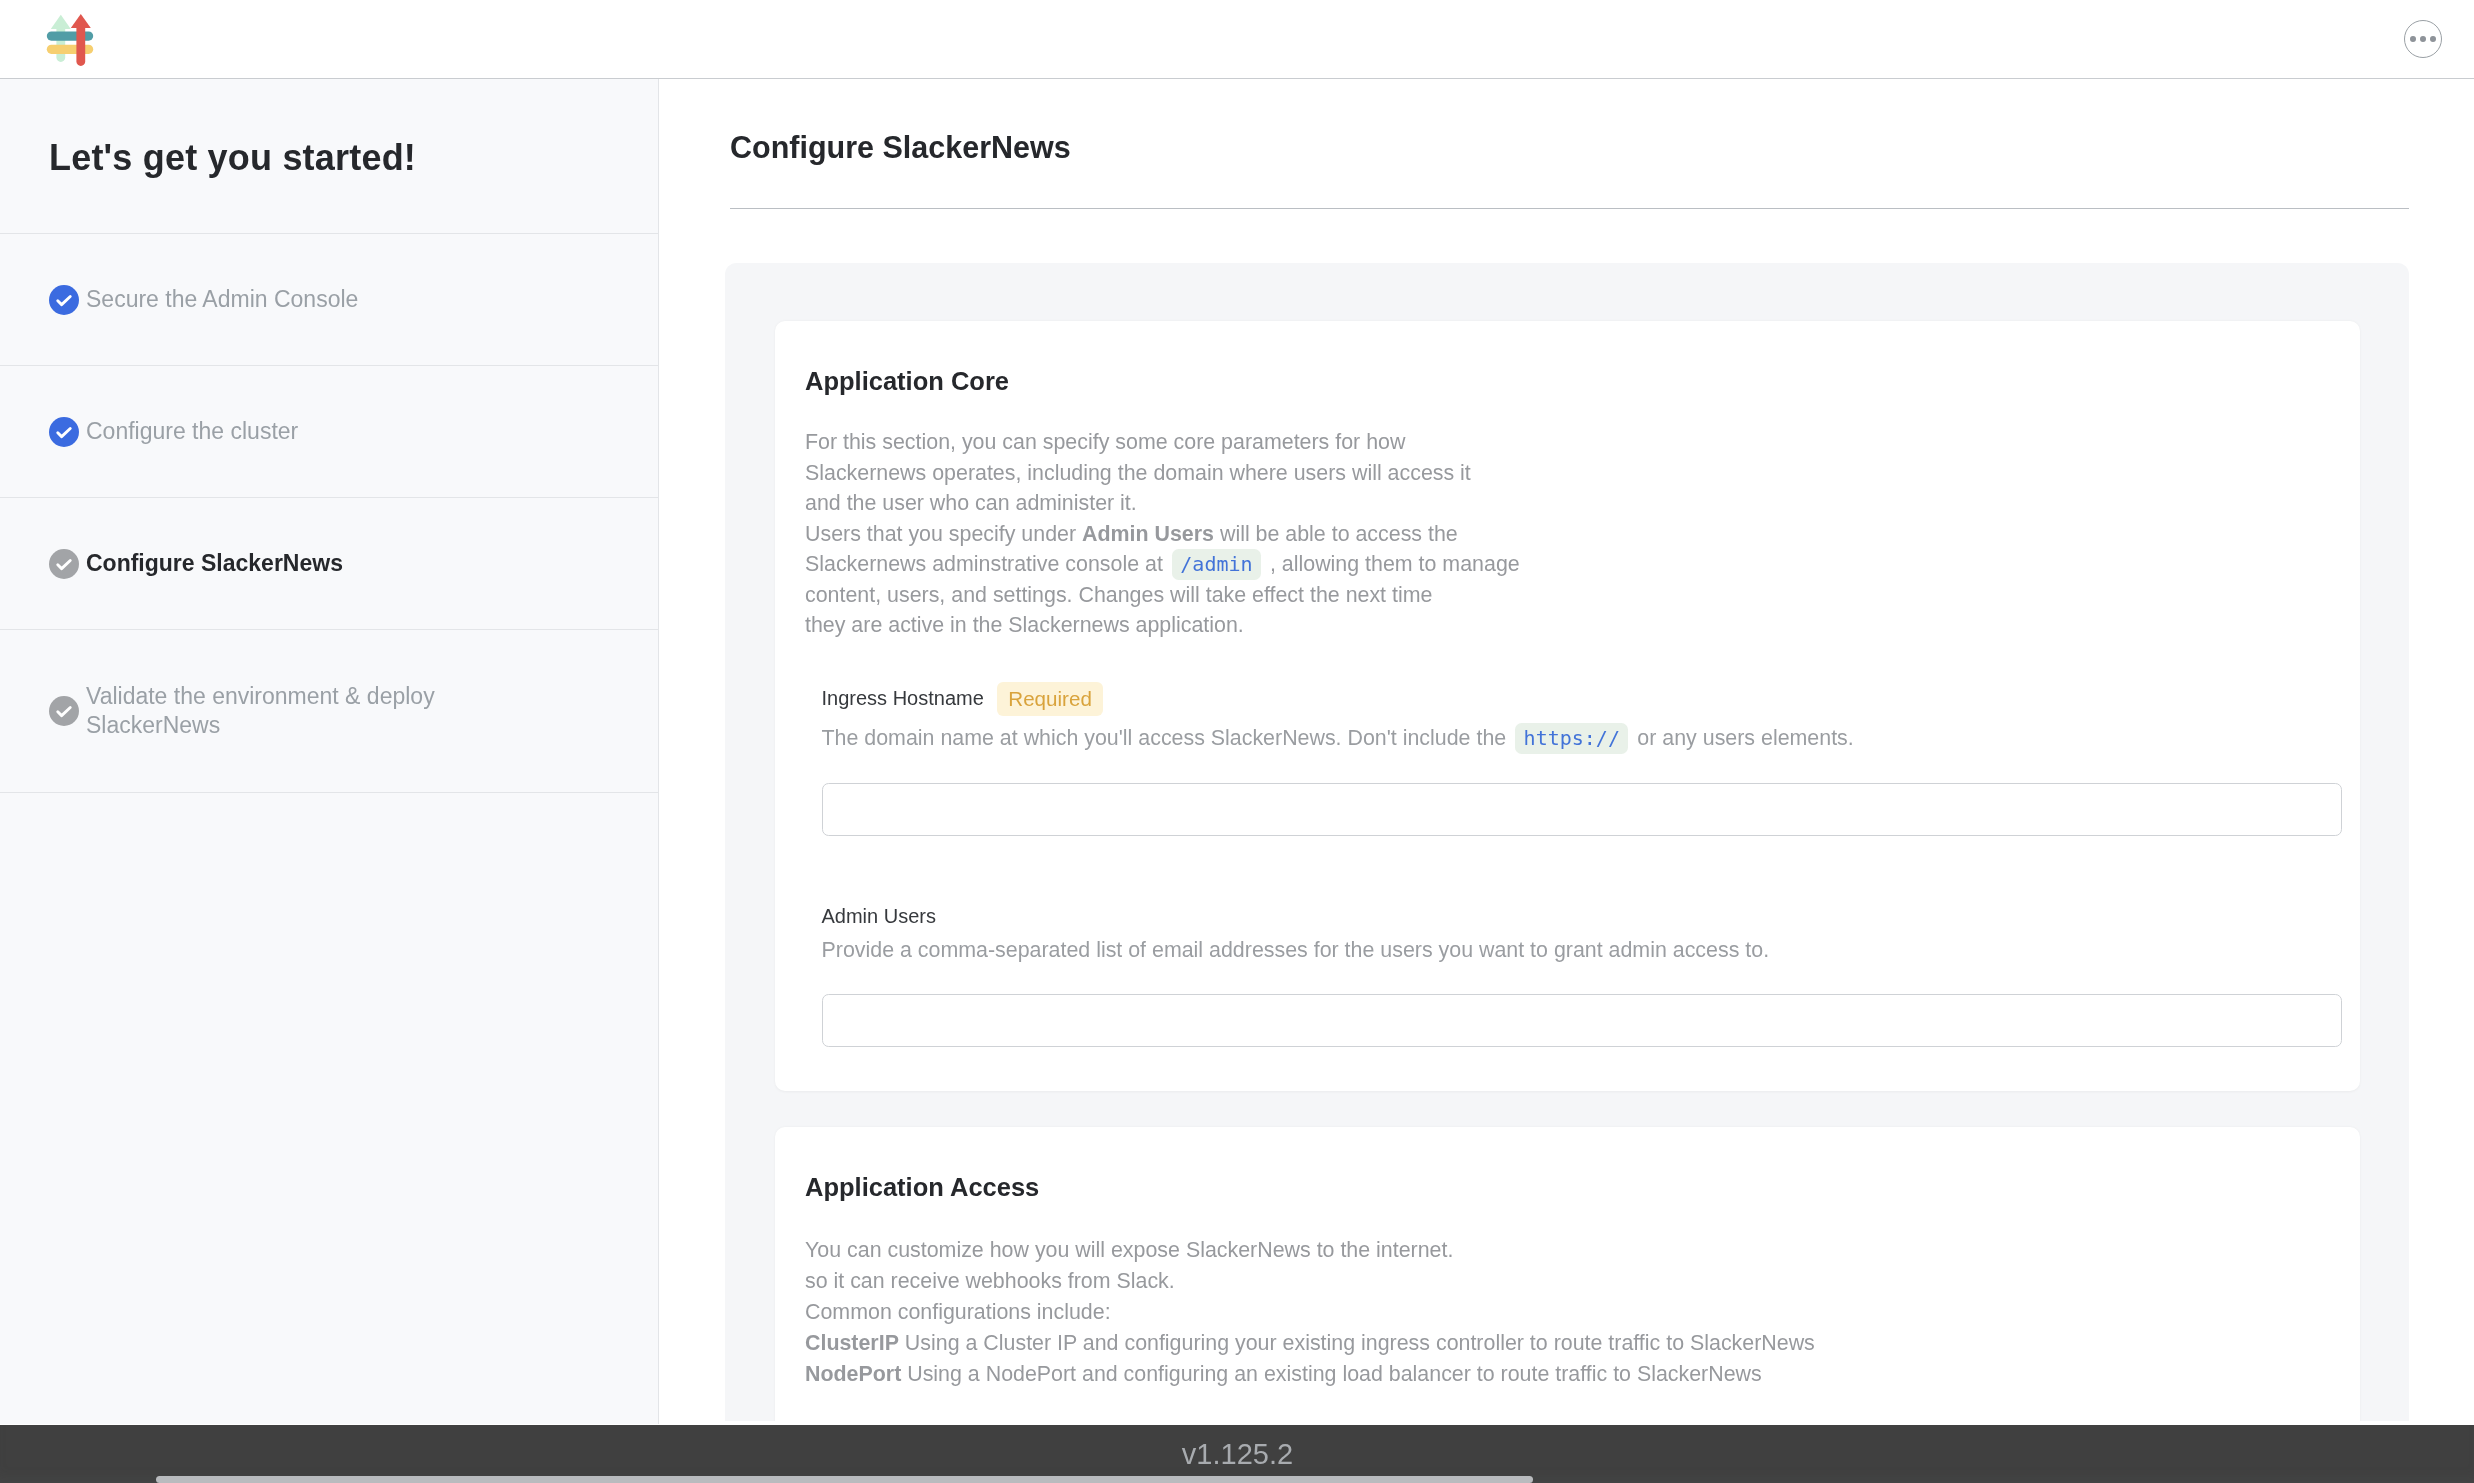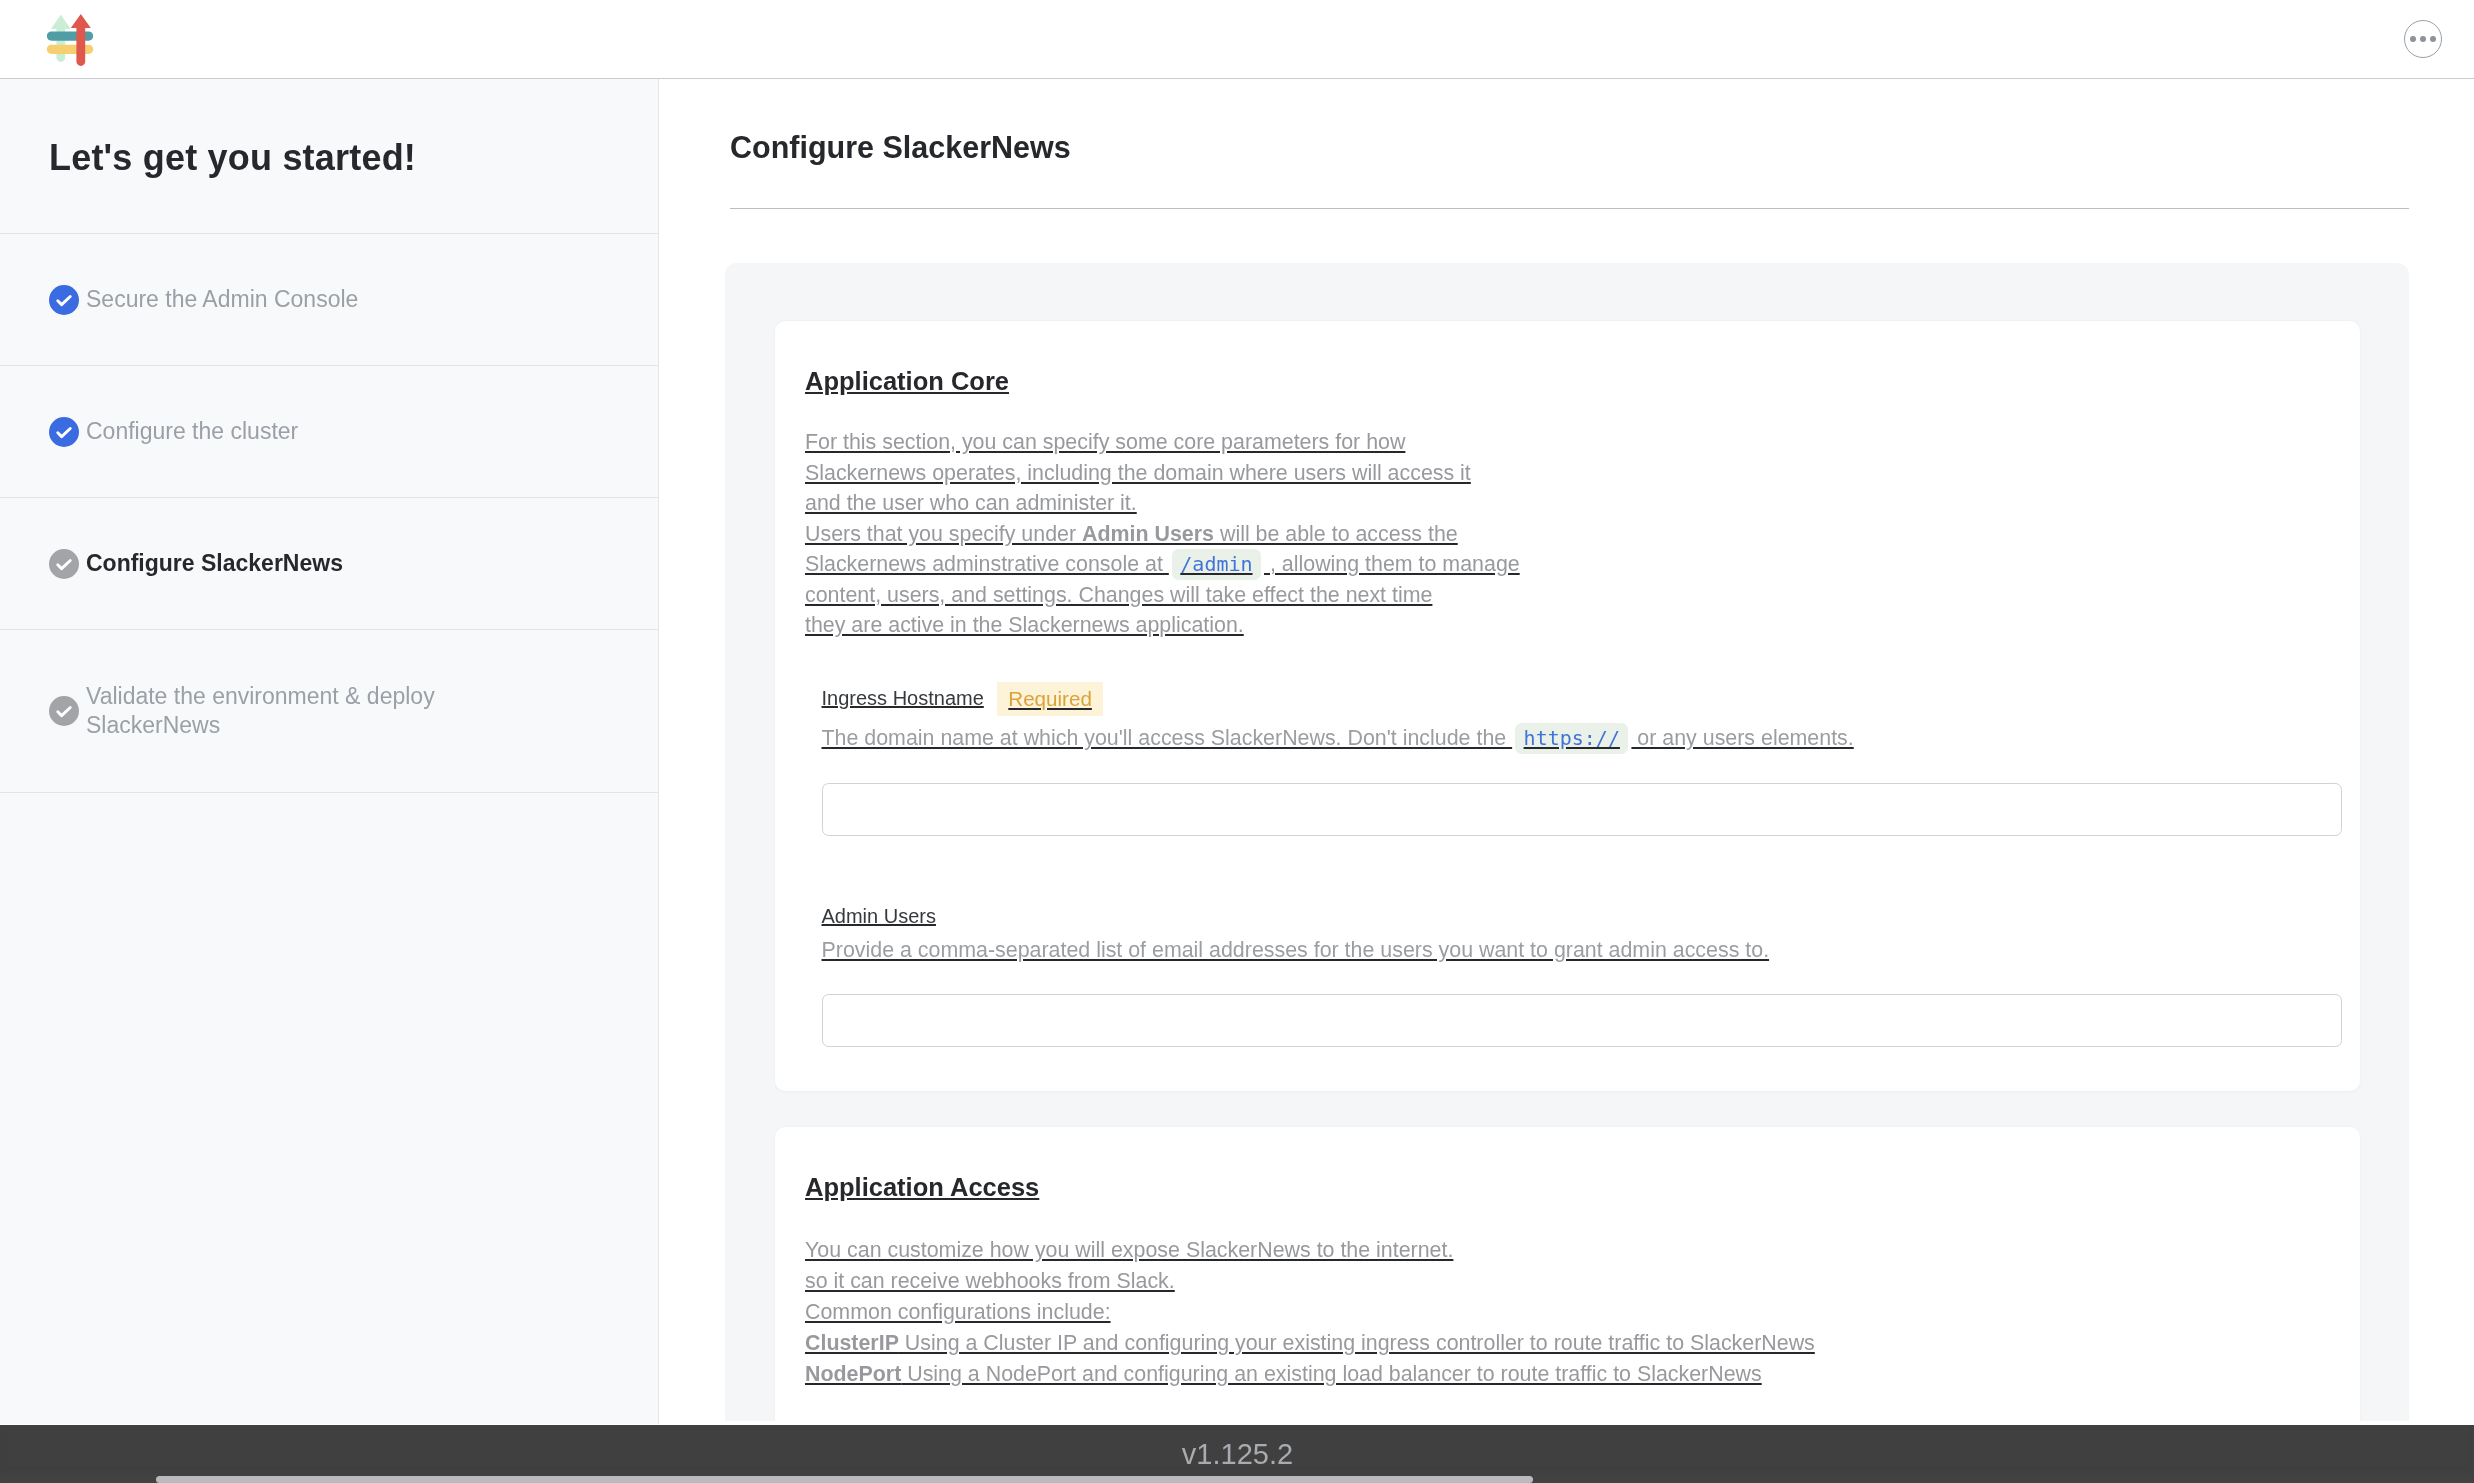--- a/index.html
+++ b/index.html
@@ -39,21 +39,21 @@
   .step.complete .check { color:var(--accent-blue); }
   .step.current .check, .step.pending .check { color:var(--step-gray); }
   .step.current { font-weight:bold; color:#26282c; }
   .step .step-label { max-width:449px; line-height:1.25; }
   
   .content { flex:1; padding-left:66px; background:#fff; }
   .page-title { margin:51px 0 0 5px; font-size:30.5px; color:#26282c; }
   .title-rule { border:none; border-top:1.6px solid #babec3; margin:43px 0 0 5px; width:1679px; }
   .panel {
     margin-top:54px; width:1684px; height:1158px; overflow:hidden;
-    background:#f5f6f8; border-radius:11.5px 11.5px 0 0; padding:58px 49px 0 50px;text-decoration:underline;
+    background:#f5f6f8; border-radius:11.5px 11.5px 0 0; padding:58px 49px 0 50px;
   }
   .card {
     background:#fff; border-radius:10px; width:1585px;
     padding:46px 36px 44px 30px; box-shadow:0 0.8px 2.5px rgba(30,35,45,.05);
   }
   .card h3 { margin:0; font-size:25.5px; color:#26282c; }
   .desc { margin-top:31px; font-size:21.4px; line-height:30.5px; color:#97999d; }
   .rich-line { min-height:30.5px; }
   .rich-line .b { font-weight:bold; }
   .code-pill {
@@ -61,21 +61,21 @@
     color:var(--code-text); background:var(--code-bg);
     padding:3.3px 8.2px 4.1px; border-radius:6.6px; margin:0 3.3px;
   }
   .fields { margin-left:16.5px; }
   .field1 { margin-top:41px; }
   .field2 { margin-top:69px; }
   .field-label-row { display:flex; align-items:center; }
   .field-label { font-size:20px; color:#36393d; }
   .required-badge {
     margin-left:13px; font-size:20.6px; color:var(--required-text);
-    background:var(--required-bg); padding:5px 11.5px 5.8px; border-radius:0;
+    background:var(--required-bg); padding:5px 11.5px 5.8px; border-radius:6px;
   }
   .field-help { margin-top:10px; font-size:21.4px; color:#9a9da1; }
   .text-input {
     margin-top:26px; display:block; width:1520px; height:53px;
     border:1.6px solid #cfd2d6; border-radius:6.6px; background:#fff;
     font-size:22px; padding:0 16.5px; color:#36393d; outline:none;
     font-family:"Liberation Sans", sans-serif;
   }
   .card2 { margin-top:36px; padding-bottom:66px; }
   .card2 .desc { margin-top:33px; line-height:31px; }

